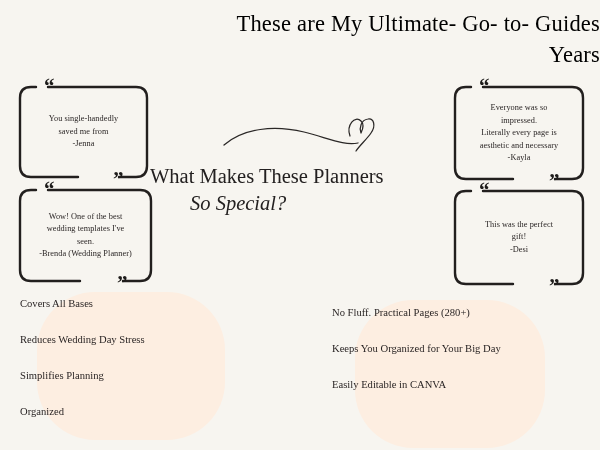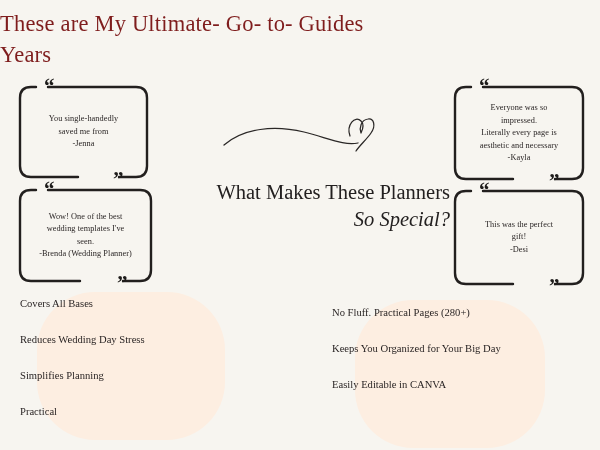--- a/index.html
+++ b/index.html
@@ -21,25 +21,25 @@
     width: 600px;
     height: 450px;
   }
 
   
   .headline {
     position: absolute;
     left: 0;
     top: 8px;
     width: 600px;
-    text-align: left;
+    text-align: right;
     font-size: 22.5px;
     line-height: 31px;
     letter-spacing: .2px;
-    color: #7f1d1d;
+    color: #000000;
     font-weight: 400;
   }
   .headline .l1 { display: block; }
   .headline .l2 { display: block; }
   .headline .l3 { display: block; }
 
   
   .swirl {
     position: absolute;
     left: 222px;
@@ -47,34 +47,34 @@
     width: 162px;
     height: 50px;
   }
 
   
   .subhead {
     position: absolute;
     left: 150px;
     top: 163px;
     width: 300px;
-    text-align: right;
+    text-align: left;
     color: #232020;
-    margin-top: 16px;
   }
   .subhead .sh1 {
     display: block;
     font-size: 20.5px;
     line-height: 27px;
   }
   .subhead .sh2 {
     display: block;
     font-style: italic;
     font-size: 20.5px;
     line-height: 27px;
+    padding-left: 40px;
   }
 
   
   .quote-card {
     position: absolute;
     box-sizing: border-box;
   }
   .quote-frame {
     position: absolute;
     inset: 0;
@@ -233,21 +233,21 @@
     </div>
   </div>
 
   <div class="feature-panel" id="panel-left"></div>
   <div class="feature-panel" id="panel-right"></div>
 
   <div class="feature-list" id="list-left">
     <span class="feature-item">Covers All Bases</span>
     <span class="feature-item">Reduces Wedding Day Stress</span>
     <span class="feature-item">Simplifies Planning</span>
-    <span class="feature-item">Practical</span>
+    <span class="feature-item">Organized</span>
   </div>
 
   <div class="feature-list" id="list-right">
     <span class="feature-item">No Fluff. Practical Pages (280+)</span>
     <span class="feature-item">Keeps You Organized for Your Big Day</span>
     <span class="feature-item">Easily Editable in CANVA</span>
   </div>
 
 </div>
 

